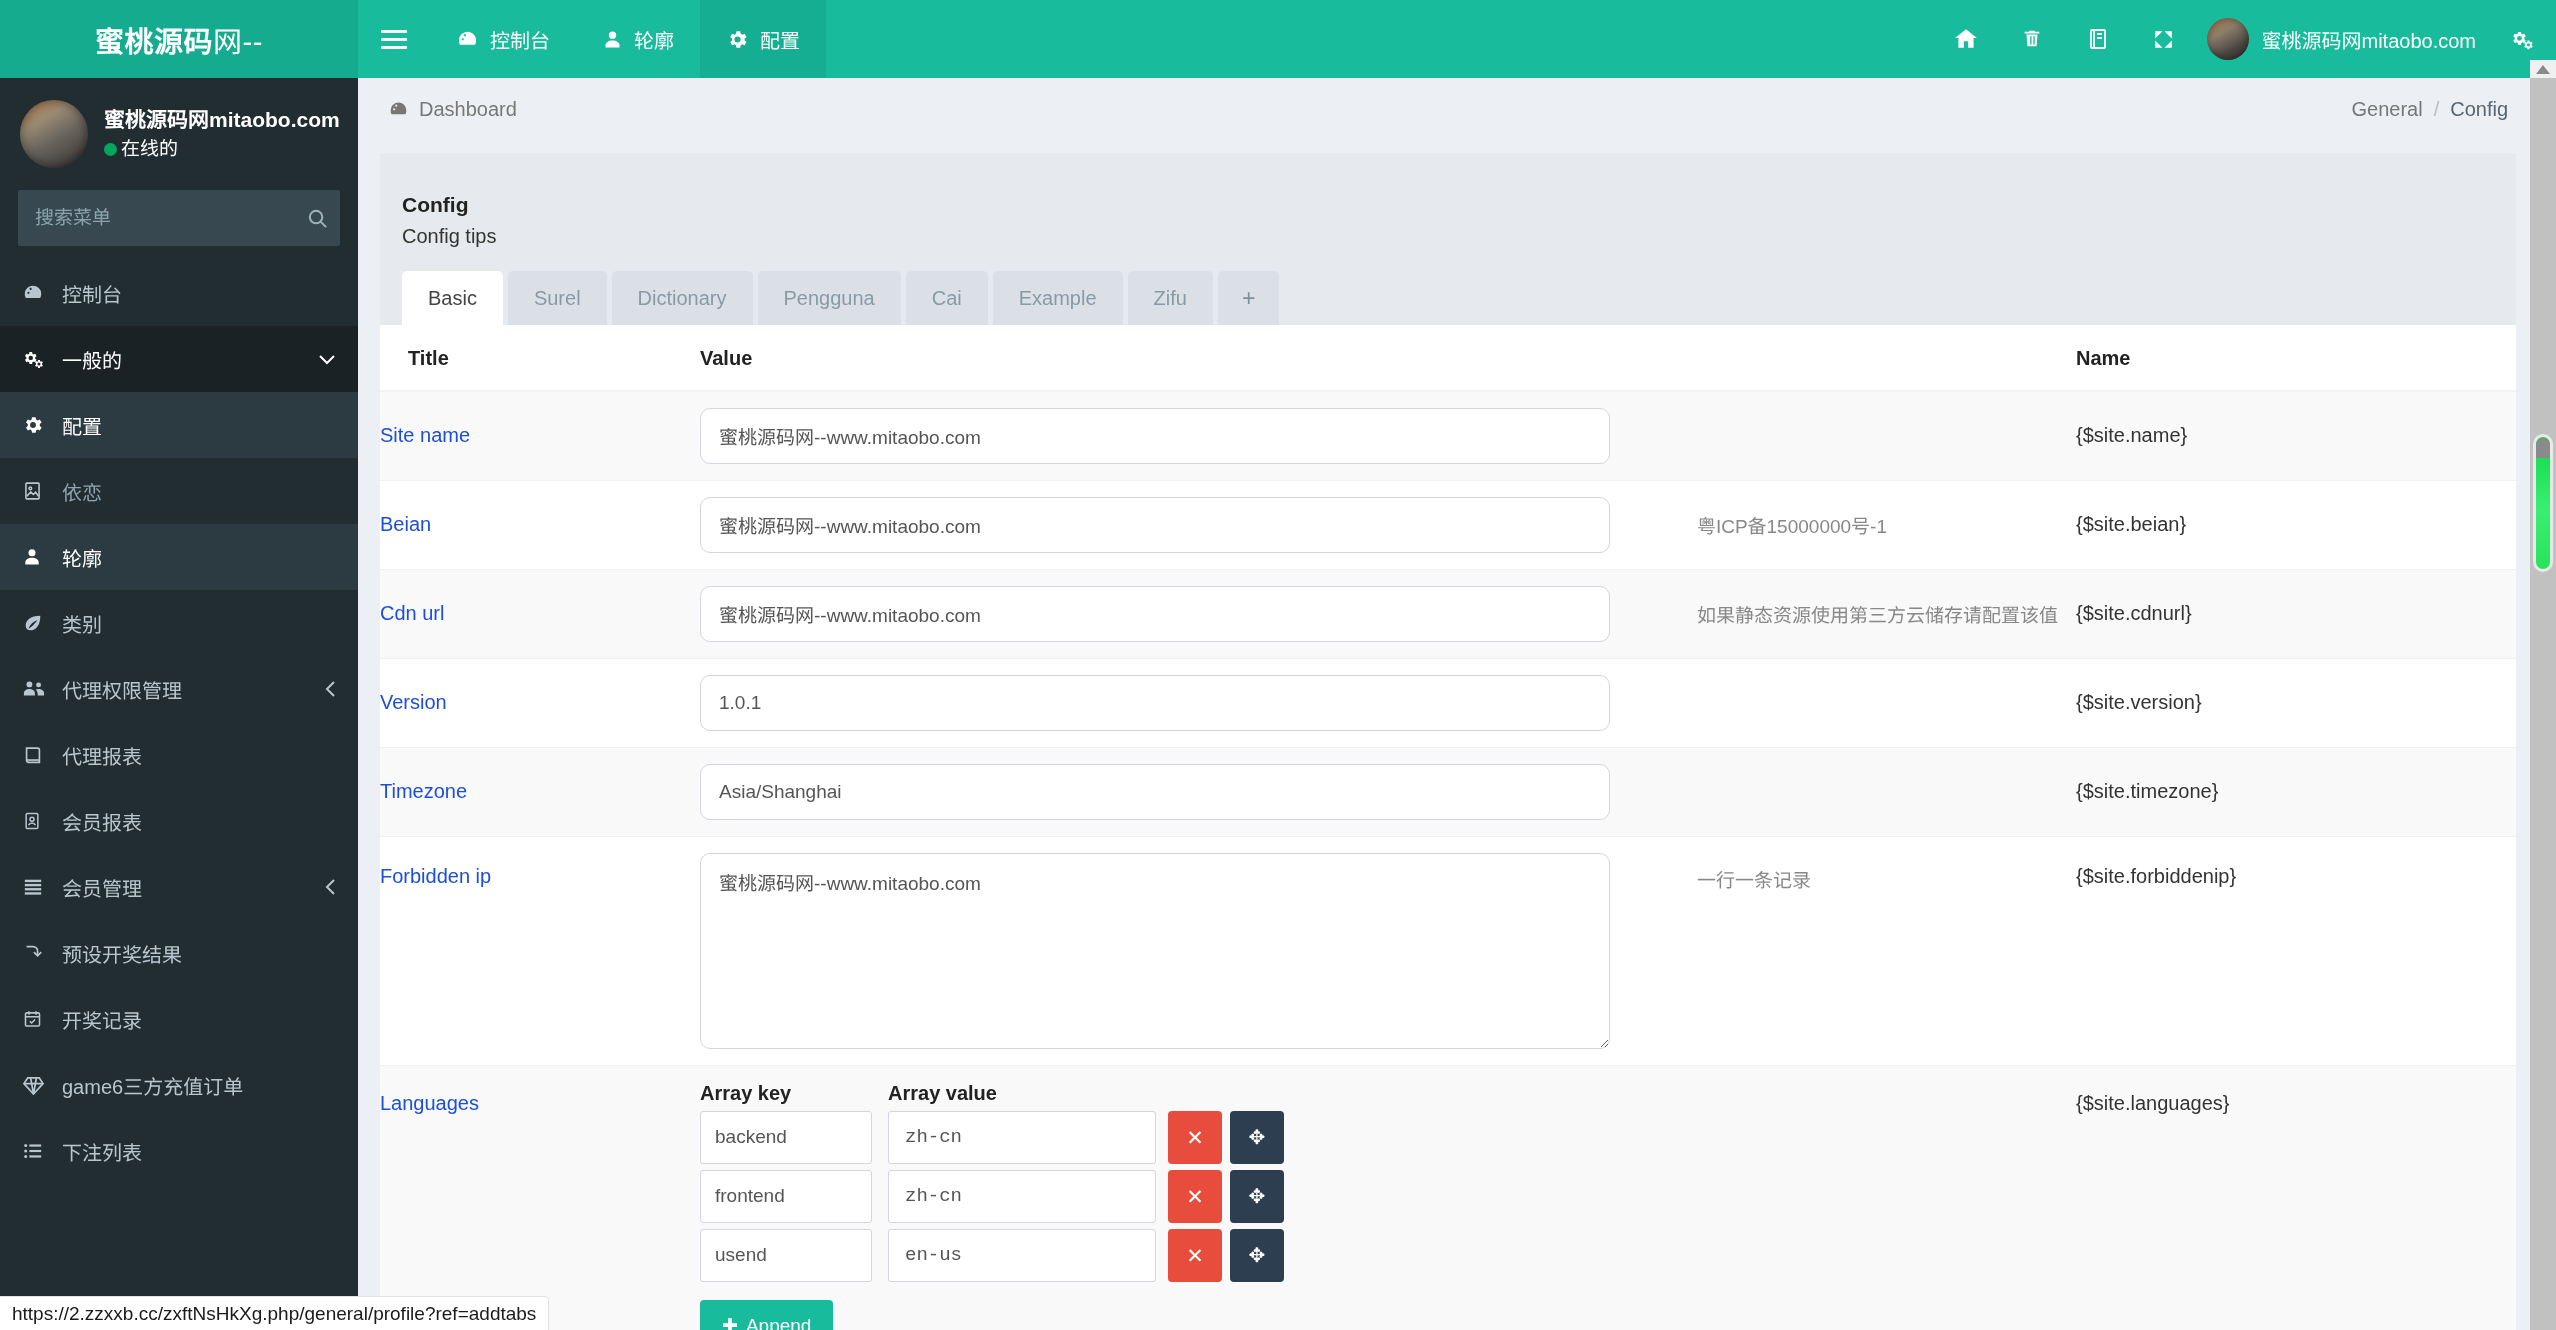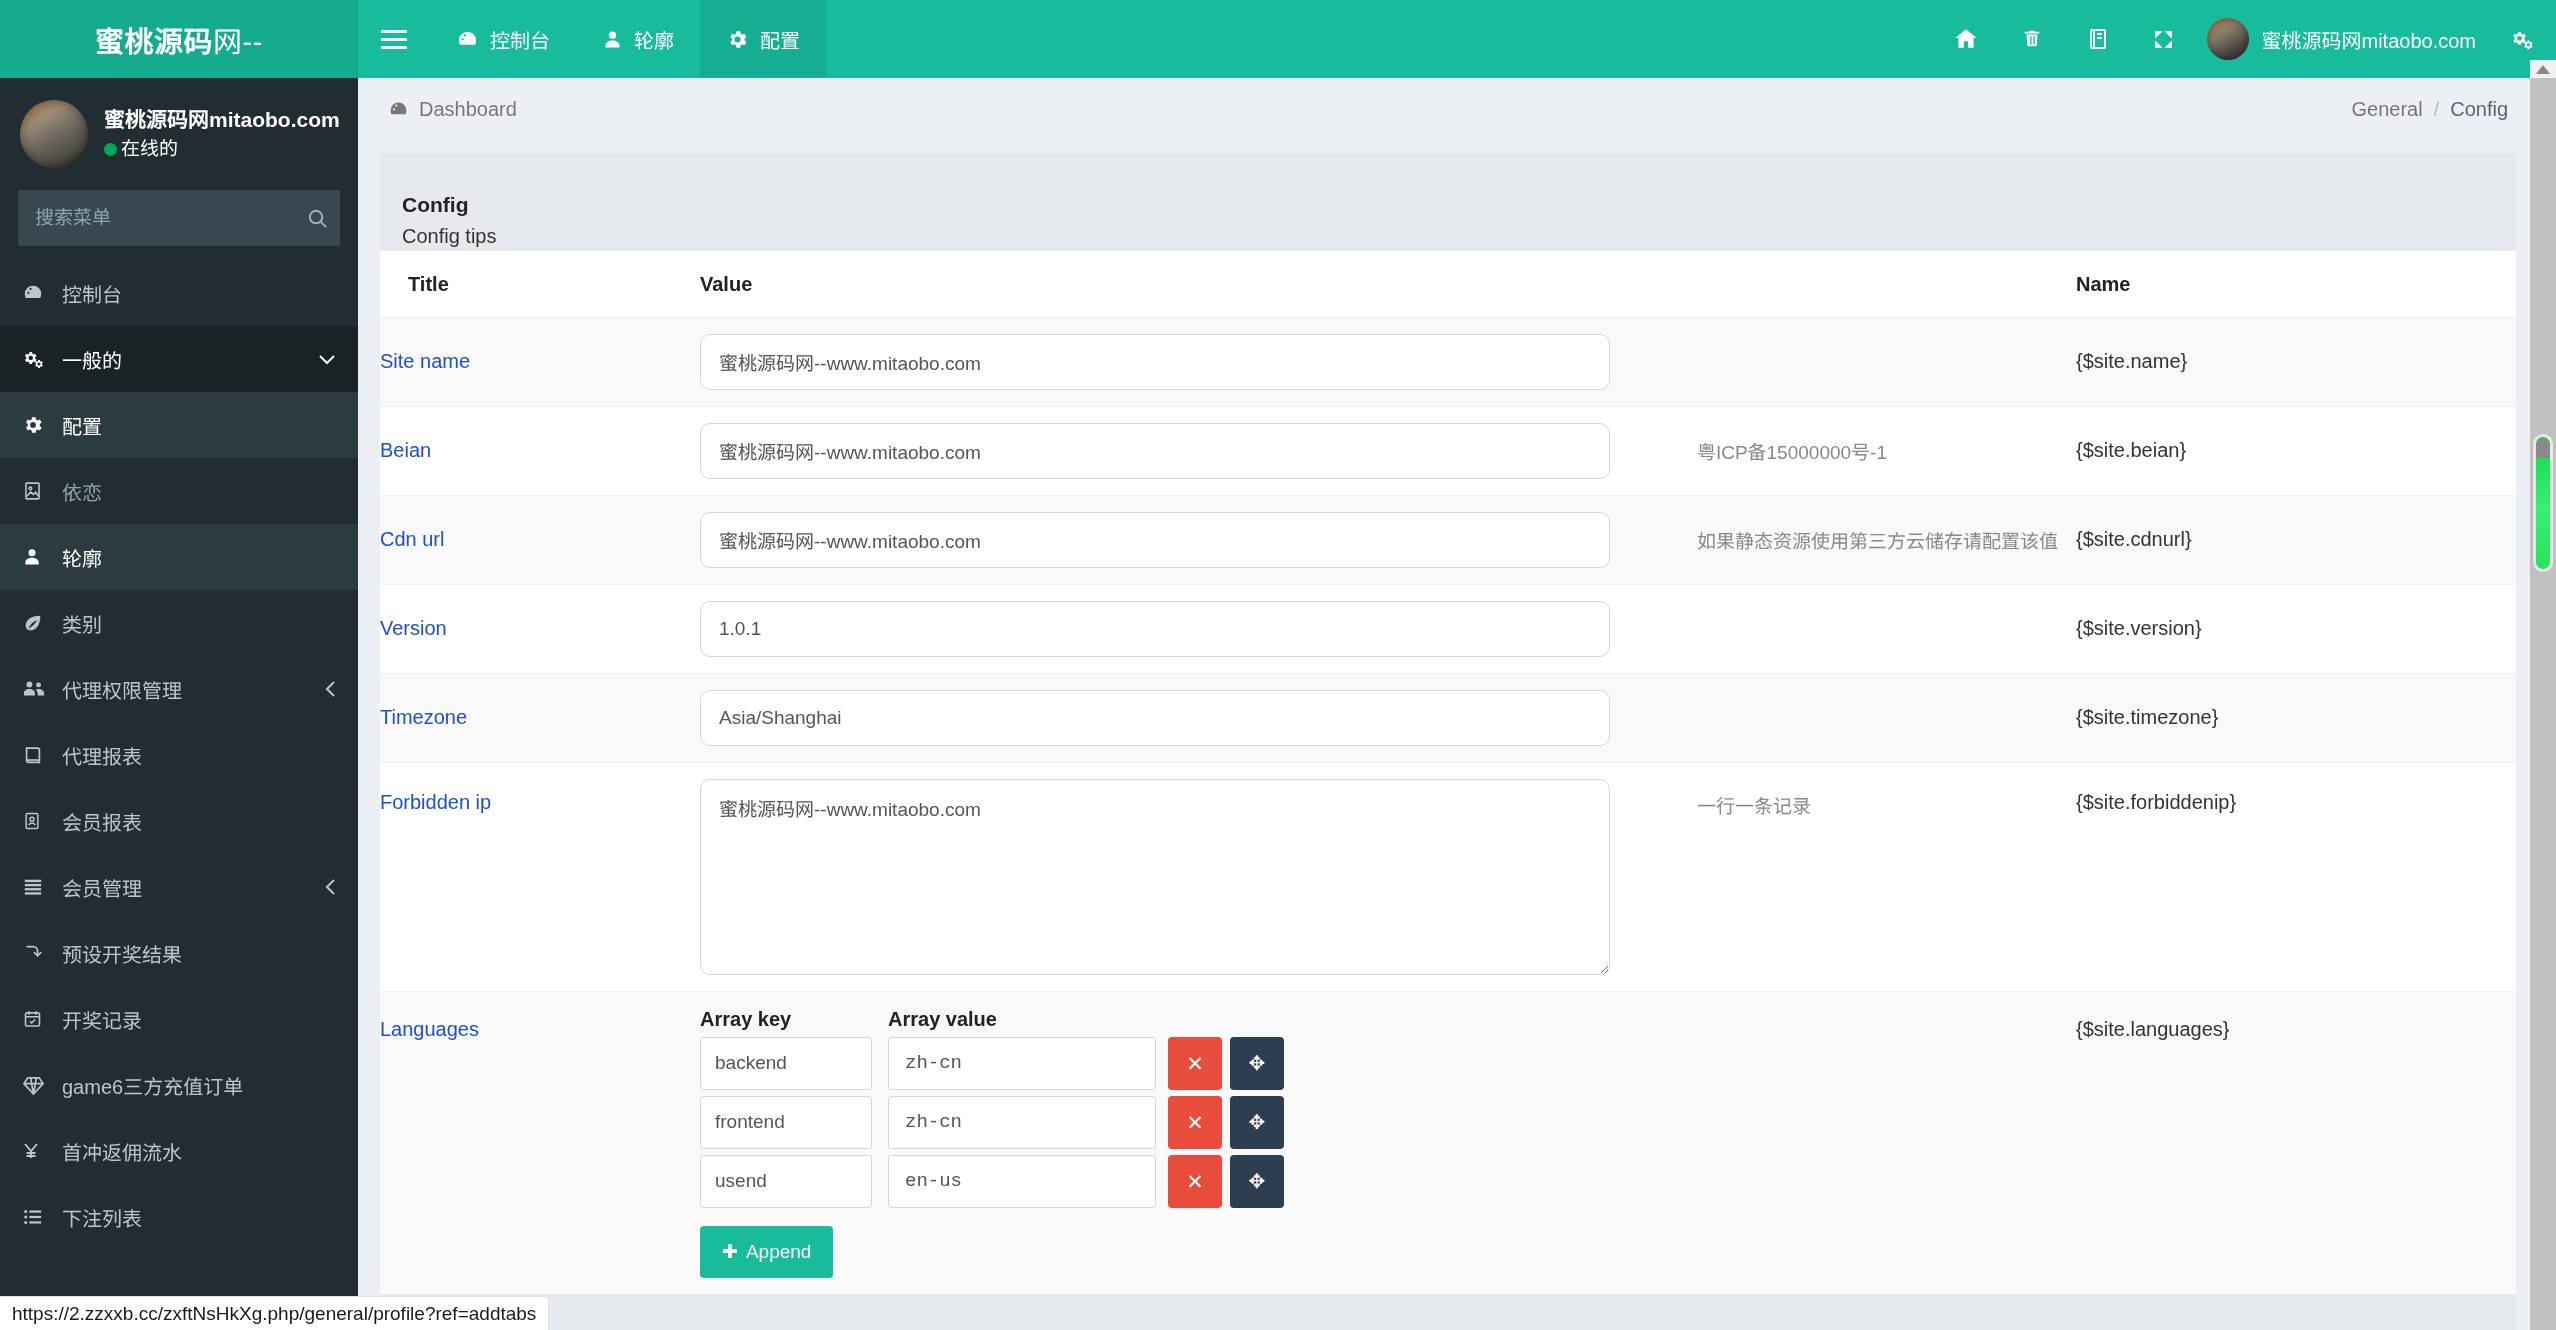--- a/index.html
+++ b/index.html
@@ -468,28 +468,20 @@
     <li class="menu-item">
       <span class="m-ico">
           <svg width="23" height="21" viewBox="0 0 24 22" fill="none" stroke="currentColor" stroke-width="1.8">
             <path d="M6 3h12l4 6-10 11L2 9z"></path>
             <path d="M2 9h20M9 3l3 17L15 3"></path>
           </svg>
         </span>
       <span class="m-label">game6三方充值订单</span>
     </li>
 
-    <li class="menu-item">
-      <span class="m-ico">
-          <svg width="18" height="22" viewBox="0 0 18 22" fill="none" stroke="currentColor" stroke-width="1.9">
-            <path d="M3 4l6 7 6-7M9 11v7M4.5 13h9M4.5 16h9"></path>
-          </svg>
-        </span>
-      <span class="m-label">首冲返佣流水</span>
-    </li>
 
     <li class="menu-item">
       <span class="m-ico">
           <svg width="22" height="20" viewBox="0 0 24 22" fill="currentColor">
             <circle cx="4" cy="5" r="1.7"></circle>
             <circle cx="4" cy="11" r="1.7"></circle>
             <circle cx="4" cy="17" r="1.7"></circle>
             <rect x="8" y="3.8" width="13" height="2.4"></rect>
             <rect x="8" y="9.8" width="13" height="2.4"></rect>
             <rect x="8" y="15.8" width="13" height="2.4"></rect>
@@ -517,20 +509,30 @@
       <span class="cur">Config</span>
     </div>
   </div>
 
   <div class="panel">
     <div class="panel-head">
       <div class="panel-title">Config</div>
       <div class="panel-sub">Config tips</div>
     </div>
 
+    <div class="tabs">
+      <div class="tab active">Basic</div>
+      <div class="tab">Surel</div>
+      <div class="tab">Dictionary</div>
+      <div class="tab">Pengguna</div>
+      <div class="tab">Cai</div>
+      <div class="tab">Example</div>
+      <div class="tab">Zifu</div>
+      <div class="tab plus">+</div>
+    </div>
 
     <div class="tab-body">
       <table class="cfg">
         <thead>
           <tr>
             <th class="c-title">Title</th>
             <th class="c-value" colspan="2">Value</th>
             <th class="c-name">Name</th>
           </tr>
         </thead>

